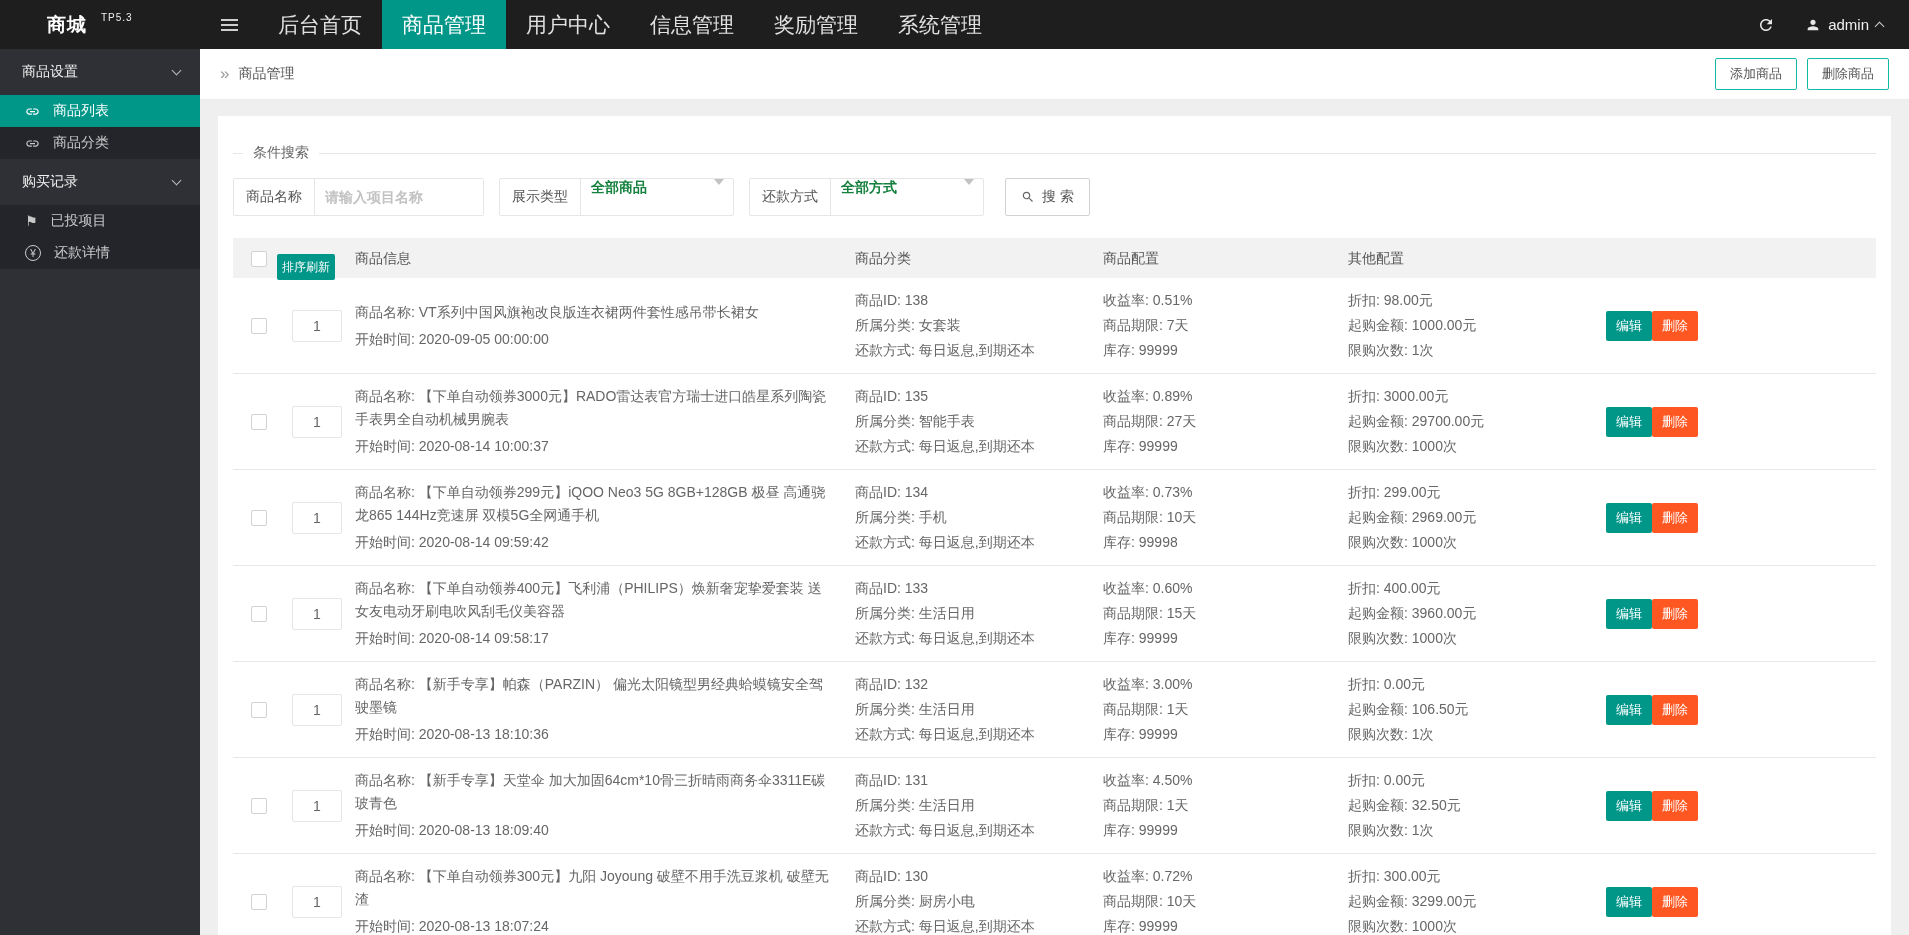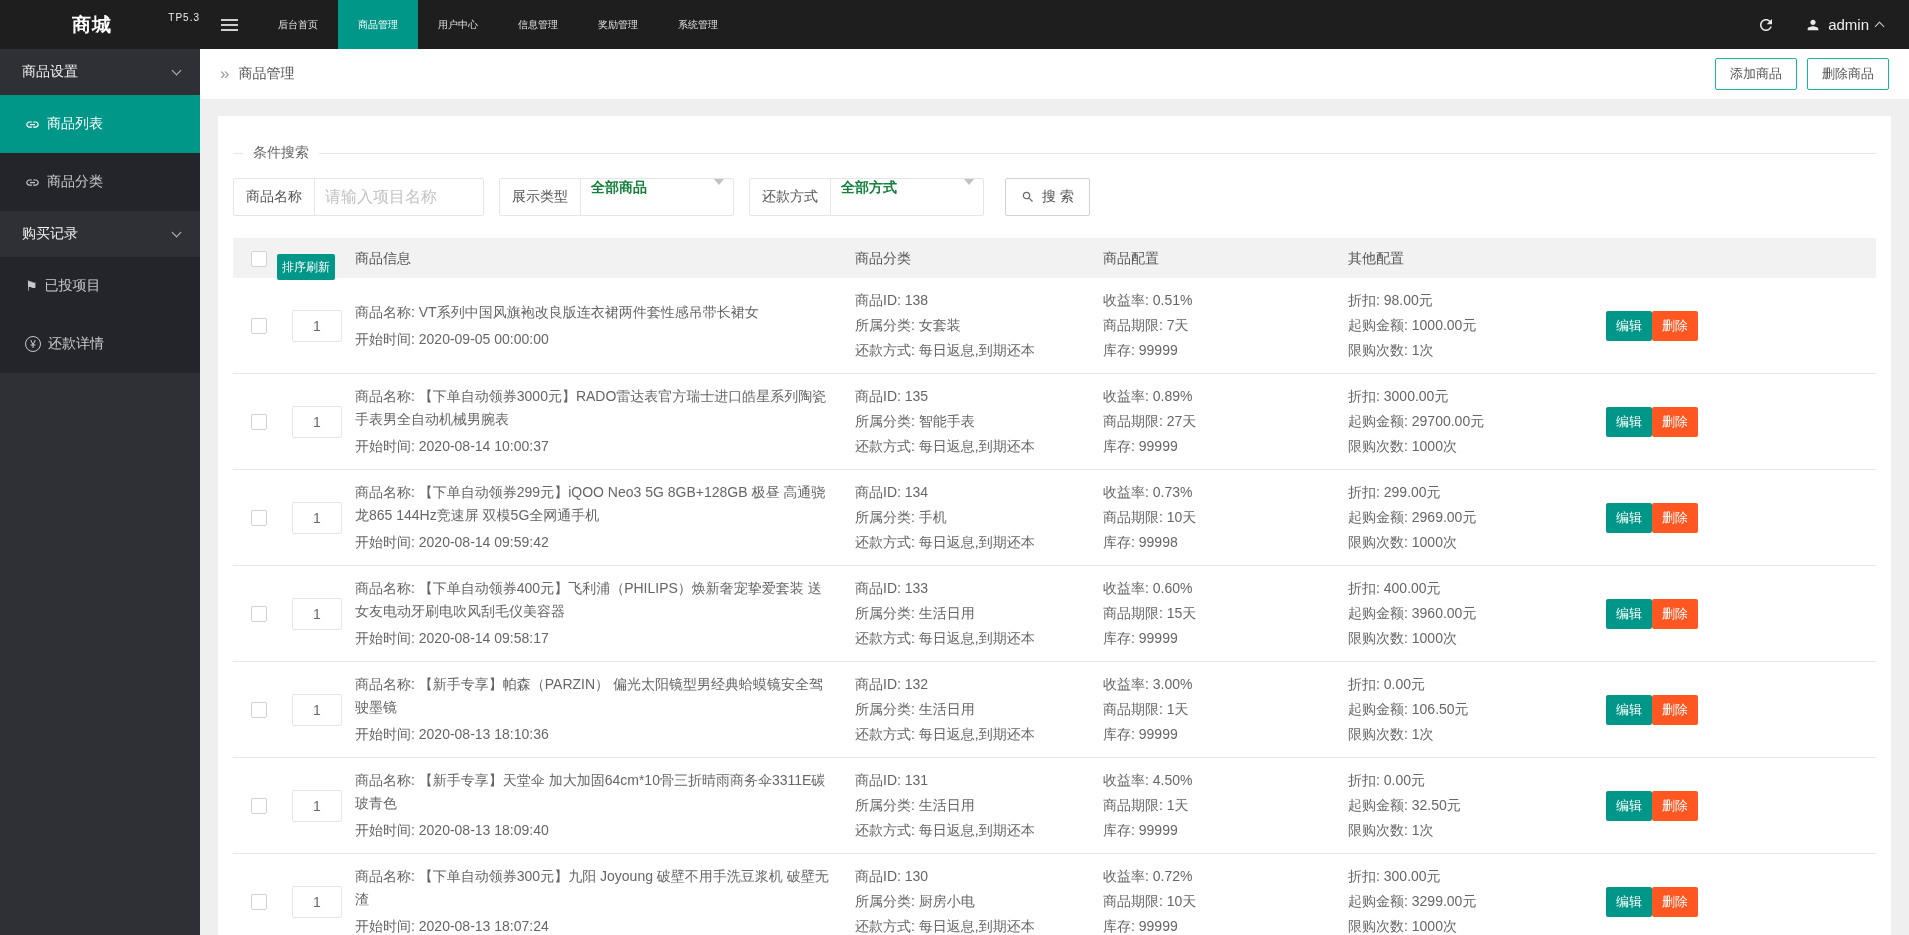--- a/index.html
+++ b/index.html
@@ -5,39 +5,39 @@
   * { margin:0; padding:0; box-sizing:border-box; }
   html,body { width:1909px; height:935px; overflow:hidden; }
   body {
     font-family:"Liberation Sans","DejaVu Sans",sans-serif;
     font-size:14px; color:#666; background:#efefef;
   }
   .app { display:grid; grid-template-columns:200px 1fr; grid-template-rows:49px 886px; width:100%; height:100%; }
 
   
   .topbar { grid-column:1/3; display:flex; align-items:stretch; background:#1e1e1e; }
-  .logo { width:200px; flex:none; display:flex; align-items:center; padding-left:72px; color:#fff; font-size:19px; font-weight:bold; letter-spacing:1px;justify-content:space-between; }
+  .logo { width:200px; flex:none; display:flex; align-items:center; padding-left:47px; color:#fff; font-size:19px; font-weight:bold; letter-spacing:1px; }
   .logo sup { font-size:10px; font-weight:normal; position:relative; top:-7px; margin-left:14px; color:#eee; }
   .hamburger { width:58px; display:flex; flex-direction:column; justify-content:center; align-items:center; gap:3px; cursor:pointer; }
   .hamburger i { display:block; width:17px; height:2px; background:#cfcfcf; }
   .topnav { display:flex; }
-  .nav-item { display:flex; align-items:center; padding:0 20px; color:#e2e2e2; font-size:10px; cursor:pointer; text-decoration:none; }
+  .nav-item { display:flex; align-items:center; padding:0 20px; color:#e2e2e2; font-size:21px; cursor:pointer; text-decoration:none; }
   .nav-item.active { background:#009688; color:#fff; }
   .topbar-right { margin-left:auto; display:flex; align-items:center; gap:30px; padding-right:26px; }
   .icon-btn { display:flex; align-items:center; cursor:pointer; }
   .user-block { display:flex; align-items:center; gap:7px; color:#f0f0f0; font-size:15px; cursor:pointer; }
   .chev { display:inline-block; width:7px; height:7px; border-right:1px solid #cfcfcf; border-bottom:1px solid #cfcfcf; }
   .chev.up { transform:rotate(-135deg); margin-top:4px; }
   .chev.down { transform:rotate(45deg); margin-top:-3px; }
 
   
   .sidebar { background:#2f3035; overflow:hidden; }
   .side-group-title { height:46px; display:flex; align-items:center; padding:0 18px 0 22px; color:#f0f0f0; font-size:14px; cursor:pointer; position:relative; }
   .side-group-title .chev { position:absolute; right:20px; border-color:#b9b9b9; }
-  .side-item { height:58px; display:flex; align-items:center; gap:7px; padding-left:25px; background:#24252a; color:rgba(255,255,255,.75); font-size:14px; cursor:pointer;text-align:right; }
+  .side-item { height:32px; display:flex; align-items:center; gap:13px; padding-left:25px; background:#24252a; color:rgba(255,255,255,.75); font-size:14px; cursor:pointer;text-align:right; }
   .side-item.active { background:#009688; color:#fff; }
   .side-item svg { flex:none; }
   .glyph-icon { display:inline-block; font-size:14px; line-height:1; }
   .yen-circle { display:inline-flex; justify-content:center; align-items:center; width:16px; height:16px; border:1px solid rgba(255,255,255,.75); border-radius:50%; font-size:10px; }
 
   
   .main { display:flex; flex-direction:column; overflow:hidden; background:#efefef; }
   .breadcrumb-bar { flex:none; height:51px; background:#fff; display:flex; align-items:center; padding:0 20px; border-bottom:1px solid #ececec; }
   .crumb-sep { color:#999; font-size:17px; margin-right:9px; }
   .crumb-current { color:#555; font-size:14px; }
@@ -45,21 +45,21 @@
   .btn-plain { height:32px; padding:0 14px; background:#fff; border:1px solid #14b8a6; border-radius:2px; color:#555; font-size:13px; cursor:pointer; font-family:inherit; }
 
   .card { background:#fff; margin:16px 18px 0; flex:1; overflow:hidden; padding:16px 15px 0; }
 
   
   .search-field { border:none; border-top:1px solid #e6e6e6; margin-top:12px; }
   .search-field legend { padding:0 10px; margin-left:10px; color:#666; font-size:14px; }
   .search-row { display:flex; align-items:center; gap:15px; margin:16px 0 22px; }
   .input-group { display:flex; align-items:stretch; height:38px; border:1px solid #e6e6e6; border-radius:2px; background:#fff; }
   .ig-label { display:flex; align-items:center; padding:0 12px; color:#555; border-right:1px solid #e6e6e6; }
-  .ig-input { border:none; outline:none; width:168px; padding:0 10px; font-size:16px; color:#ef4444; font-family:inherit; }
+  .ig-input { border:none; outline:none; width:168px; padding:0 10px; font-size:14px; color:#ef4444; font-family:inherit;font-weight:bold; }
   .ig-input::placeholder { color:#c2c2c2; }
   .ig-select { display:flex; align-items:flex-start; width:152px; padding:0 26px 0 10px; color:#15803d; position:relative; cursor:pointer;font-weight:bold; }
   .ig-select .sel-arrow { position:absolute; right:9px; width:0; height:0; border-left:5px solid transparent; border-right:5px solid transparent; border-top:6px solid #c2c2c2; }
   .search-btn { display:flex; align-items:center; gap:7px; height:38px; padding:0 15px; background:#fff; border:1px solid #d2d2d2; border-radius:2px; color:#555; font-size:14px; cursor:pointer; margin-left:6px; font-family:inherit; }
 
   
   .row-grid { display:grid; grid-template-columns:44px 78px 500px 248px 245px 258px 1fr; align-items:center; }
   .thead { background:#f2f2f2; height:40px; color:#555; }
   .cell-check { padding-left:18px; display:flex; align-items:center; }
   .checkbox { width:16px; height:16px; border:1px solid #d2d2d2; border-radius:2px; background:#fff; display:inline-block; cursor:pointer; }

